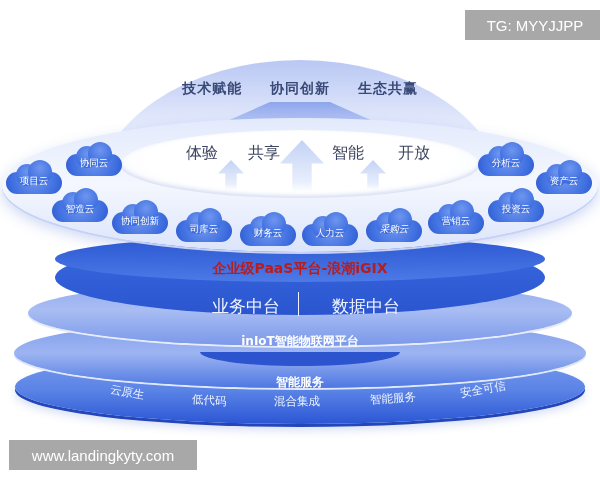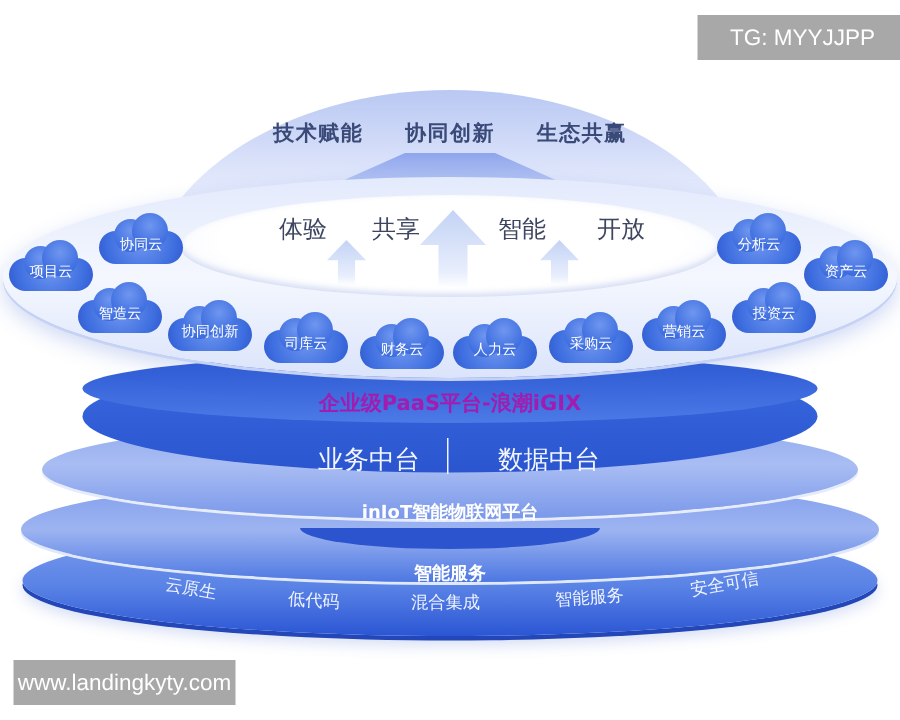--- a/index.html
+++ b/index.html
@@ -6,21 +6,21 @@
   html, body { width: 600px; height: 480px; background: #ffffff; overflow: hidden; }
   body { position: relative; font-family: "DejaVu Sans", sans-serif; }
 
   
   .watermark {
     position: absolute; background: #a8a8a8; color: #ffffff;
     font-family: "Liberation Sans", sans-serif; font-size: 15px;
     display: flex; align-items: center; justify-content: center;
   }
   #wm-top { left: 465px; top: 10px; width: 140px; height: 30px; }
-  #wm-bottom { left: 9px; top: 440px; width: 148px; height: 30px; }
+  #wm-bottom { left: 9px; top: 440px; width: 188px; height: 30px; }
 
   
   .dome {
     position: absolute; left: 95px; top: 60px; width: 410px; height: 140px;
     border-radius: 50% 50% 0 0 / 100% 100% 0 0;
     background: linear-gradient(180deg, #b9c8f3 0%, #dfe6fb 40%, #f3f6fe 75%, rgba(255,255,255,0) 100%);
   }
   .dome-text {
     position: absolute; top: 80px; left: 0; width: 600px; text-align: center;
     font-size: 14px; font-weight: bold; color: #3a4a78; letter-spacing: 1px;
@@ -76,21 +76,21 @@
     border-radius: 50%;
     background: linear-gradient(180deg, #3a6ae0 0%, #2a55cf 100%);
   }
   .paas-top {
     position: absolute; left: 55px; top: 236px; width: 490px; height: 46px;
     border-radius: 50%;
     background: linear-gradient(180deg, #2b57d3 0%, #4c7ae6 100%);
   }
   .paas-label {
     position: absolute; left: 0; top: 260px; width: 600px; text-align: center;
-    color: #a21caf; font-weight: bold; font-size: 14px;
+    color: #b91c1c; font-weight: bold; font-size: 14px;
   }
 
   
   .mid-disk {
     position: absolute; left: 28px; top: 280px; width: 544px; height: 66px;
     border-radius: 50%;
     background: linear-gradient(180deg, #8fa9ef 0%, #a9bdf3 45%, #7a98ea 100%);
     box-shadow: 0 2px 0 #e6ecfc;
   }
   .mid-divider {
@@ -201,21 +201,21 @@
     <div class="puff p2"></div>
     <div class="puff p3"></div>
   <div class="label">财务云</div>
 </div>
 <div class="cloud" style="left:302px; top:212px;">
   <div class="puff p1"></div>
     <div class="puff p2"></div>
     <div class="puff p3"></div>
   <div class="label">人力云</div>
 </div>
-<div class="cloud" style="left:366px; top:208px;">
+<div class="cloud" style="left:366px; top:208px;font-style:italic;">
   <div class="puff p1"></div>
     <div class="puff p2"></div>
     <div class="puff p3"></div>
   <div class="label">采购云</div>
 </div>
 <div class="cloud" style="left:428px; top:200px;">
   <div class="puff p1"></div>
     <div class="puff p2"></div>
     <div class="puff p3"></div>
   <div class="label">营销云</div>

